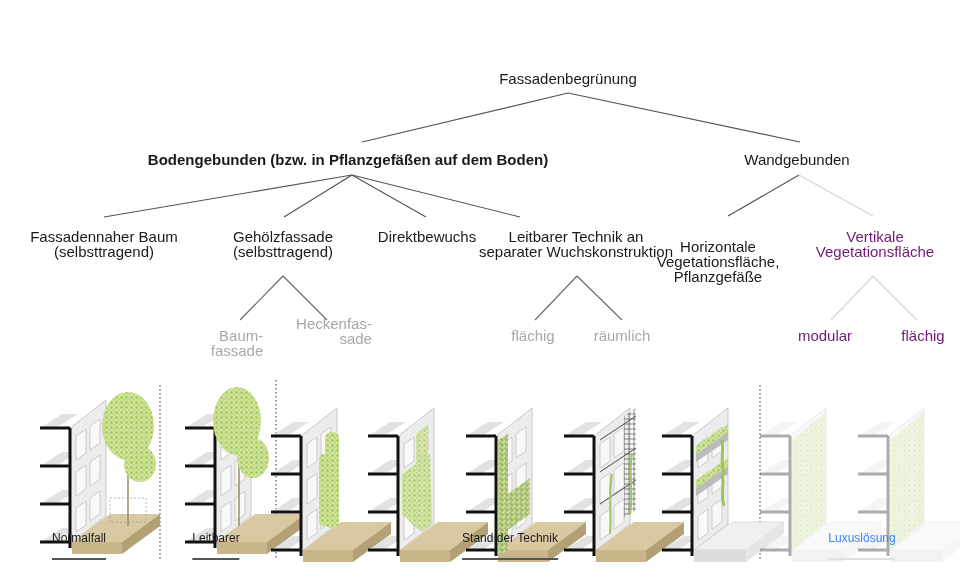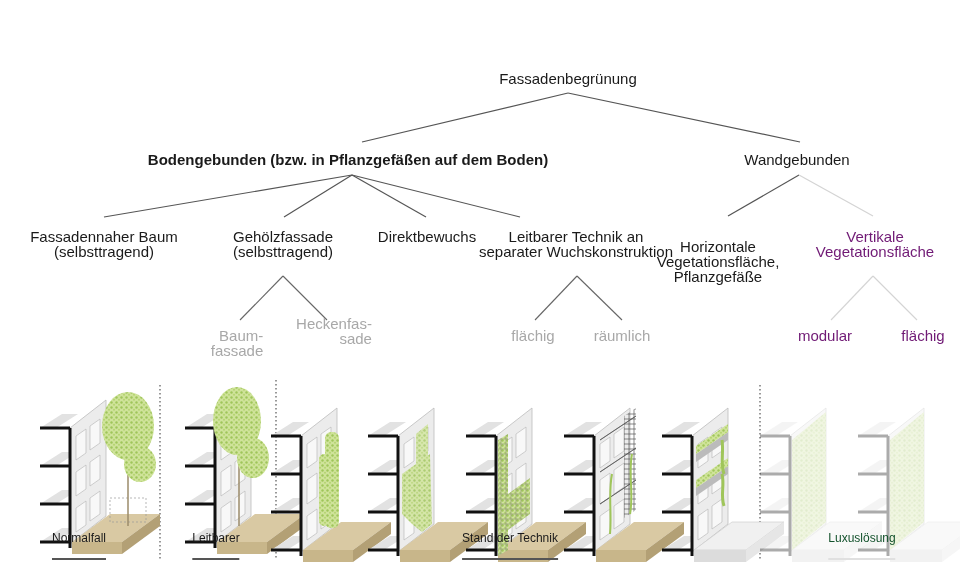--- a/index.html
+++ b/index.html
@@ -2,21 +2,21 @@
 <html><head>
 <meta charset="utf-8">
 <style>
   html, body { margin: 0; padding: 0; background: #ffffff; }
   body { width: 960px; height: 585px; position: relative; overflow: hidden;
          font-family: "Liberation Sans", sans-serif; color: #1a1a1a; }
   .lbl { position: absolute; font-size: 15px; line-height: 15px; text-align: center; white-space: pre-line; transform: translateX(-50%); }
   .lbl.dim { color: #a8a8a8; text-align: right; }
   .lbl.faint { color: #701a75; }
   .cat { position: absolute; font-size: 12px; line-height: 15px; transform: translateX(-50%); padding-bottom: 12px; border-bottom: 2px solid #555; }
-  .cat.faint { color: #14532d; border-bottom-color: #e0e0e0; }
+  .cat.faint { color: #3b82f6; border-bottom-color: #e0e0e0; }
   svg.tree, svg.illus { position: absolute; left: 0; top: 0; }
 </style>
 </head>
 <body>
 
 <svg class="tree" width="960" height="585">
   <g stroke="#555" stroke-width="1.2" fill="none">
     <line x1="568" y1="93" x2="362" y2="142"></line>
     <line x1="568" y1="93" x2="800" y2="142"></line>
   </g>

